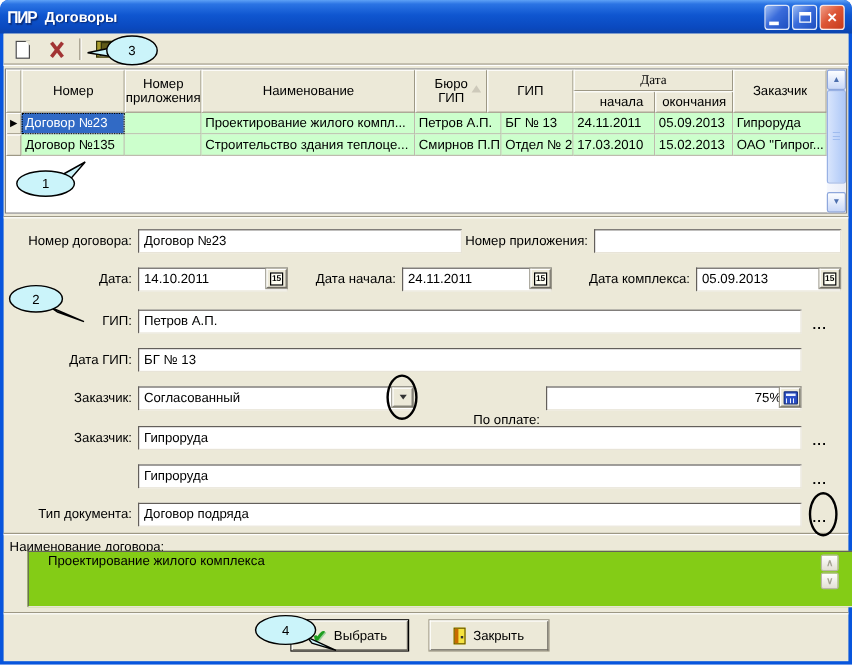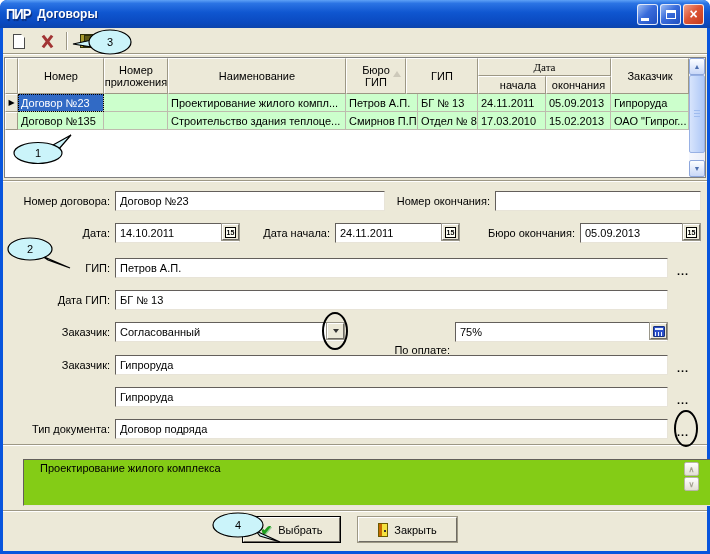--- a/index.html
+++ b/index.html
@@ -81,21 +81,21 @@
   
   .etch { position: absolute; left: 3px; width: 704px; height: 2px;
     border-top: 1px solid #9D9885; border-bottom: 1px solid #FFF; }
 
   
   .flabel { position: absolute; text-align: right; line-height: 20px; font-size: 11px; }
   .fwrap { position: absolute; height: 20px; }
   .fin { position: absolute; inset: 0; width: 100%; height: 100%; background: #fff;
     border: 1px solid; border-color: #635F5B #E8E4D8 #E8E4D8 #635F5B;
     font: 11px "Liberation Sans", sans-serif; padding: 2px 4px; }
-  .fin.rt { text-align: left; padding-right: 16px; }
+  .fin.rt { text-align: right; padding-right: 16px; }
   .infbtn { position: absolute; right: 1px; top: 1px; width: 17px; height: 16px;
     background: #ECE9D8; border: 1px solid; border-color: #FFF #6E6B63 #6E6B63 #FFF;
     box-shadow: 0 0 0 1px #9A978A; display: flex; align-items: center; justify-content: center; }
   .calglyph { font-size: 7px; font-weight: bold; line-height: 9px; border: 1px solid #000;
     padding: 0 1px; background: #FFFFF4; }
   .chevdown { width: 0; height: 0; border-left: 3px solid transparent; border-right: 3px solid transparent;
     border-top: 4px solid #333; }
   .calcicon { width: 12px; height: 11px; background: #2C50C8; border: 1px solid #16307E; border-radius: 1px; position: relative; display: block; }
   .calcicon::before { content: ""; position: absolute; left: 1px; top: 1px; width: 8px; height: 2px; background: #EAF2FF; }
   .calcicon::after { content: ""; position: absolute; left: 1px; top: 5px; width: 8px; height: 4px;
@@ -212,21 +212,21 @@
         <div class="dcell c7">05.09.2013</div>
         <div class="dcell c8f">Гипроруда</div>
       </div>
 
       <div class="drow">
         <div class="dcell ind c0"></div>
         <div class="dcell c1">Договор №135</div>
         <div class="dcell c2"></div>
         <div class="dcell c3">Строительство здания теплоце...</div>
         <div class="dcell c4">Смирнов П.П.</div>
-        <div class="dcell c5">Отдел № 8</div>
+        <div class="dcell c5">Отдел № 2</div>
         <div class="dcell c6">17.03.2010</div>
         <div class="dcell c7">15.02.2013</div>
         <div class="dcell c8f">ОАО "Гипрог...</div>
       </div>
 
       <div class="gempty"></div>
     </div>
 
     <div class="vs">
       <div class="vsbtn up">
@@ -238,40 +238,40 @@
         </div>
     </div>
   </div>
 
   <div class="etch" style="top:180px"></div>
 
   <div class="flabel" style="left:8px;width:102px;top:191px">Номер договора:</div>
   <div class="fwrap" style="left:115px;top:191px;width:270px">
     <input class="fin" value="Договор №23" style="">
   </div>
-  <div class="flabel" style="left:385px;width:105px;top:191px">Номер окончания:</div>
+  <div class="flabel" style="left:385px;width:105px;top:191px">Номер приложения:</div>
   <div class="fwrap" style="left:495px;top:191px;width:206px">
     <input class="fin" value="" style="">
   </div>
 
   <div class="flabel" style="left:8px;width:102px;top:223px">Дата:</div>
   <div class="fwrap" style="left:115px;top:223px;width:125px">
     <input class="fin" value="14.10.2011" style="">
     <div class="infbtn">
         <span class="calglyph">15</span>
       </div>
   </div>
   <div class="flabel" style="left:240px;width:90px;top:223px">Дата начала:</div>
   <div class="fwrap" style="left:335px;top:223px;width:125px">
     <input class="fin" value="24.11.2011" style="">
     <div class="infbtn">
         <span class="calglyph">15</span>
       </div>
   </div>
-  <div class="flabel" style="left:465px;width:110px;top:223px">Бюро окончания:</div>
+  <div class="flabel" style="left:465px;width:110px;top:223px">Дата комплекса:</div>
   <div class="fwrap" style="left:580px;top:223px;width:121px">
     <input class="fin" value="05.09.2013" style="">
     <div class="infbtn">
         <span class="calglyph">15</span>
       </div>
   </div>
 
   <div class="flabel" style="left:8px;width:102px;top:258px">ГИП:</div>
   <div class="fwrap" style="left:115px;top:258px;width:553px">
     <input class="fin" value="Петров А.П." style="">
@@ -310,20 +310,21 @@
   <div class="dots" style="left:677px;top:395px">...</div>
 
   <div class="flabel" style="left:8px;width:102px;top:419px">Тип документа:</div>
   <div class="fwrap" style="left:115px;top:419px;width:553px">
     <input class="fin" value="Договор подряда" style="">
   </div>
   <div class="dots" style="left:677px;top:427px">...</div>
 
   <div class="etch" style="top:444px"></div>
 
+  <div class="flabel" style="left:8px;width:200px;top:446px;text-align:left">Наименование договора:</div>
   <textarea class="memo" style="">Проектирование жилого комплекса</textarea>
   <div class="mbtn" style="top:462px">
       <span>∧</span>
     </div>
   <div class="mbtn" style="top:477px">
       <span>∨</span>
     </div>
 
   <div class="etch" style="top:510px"></div>
 

